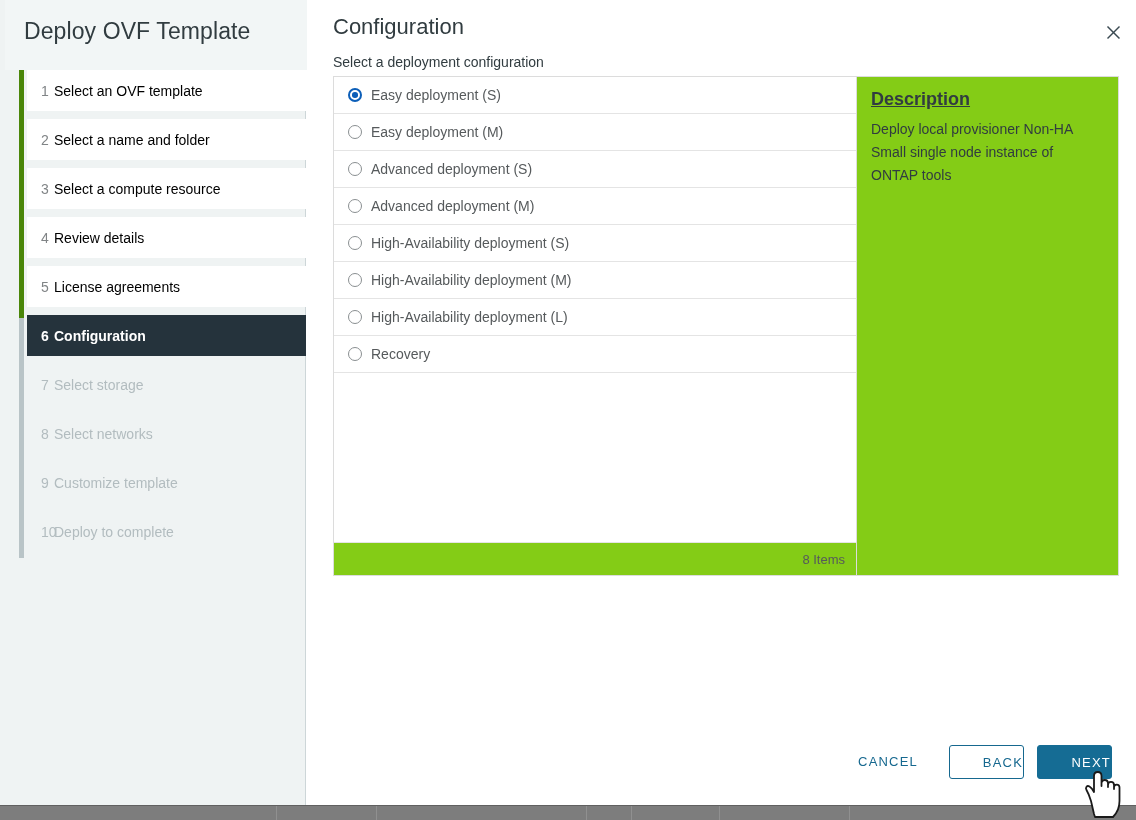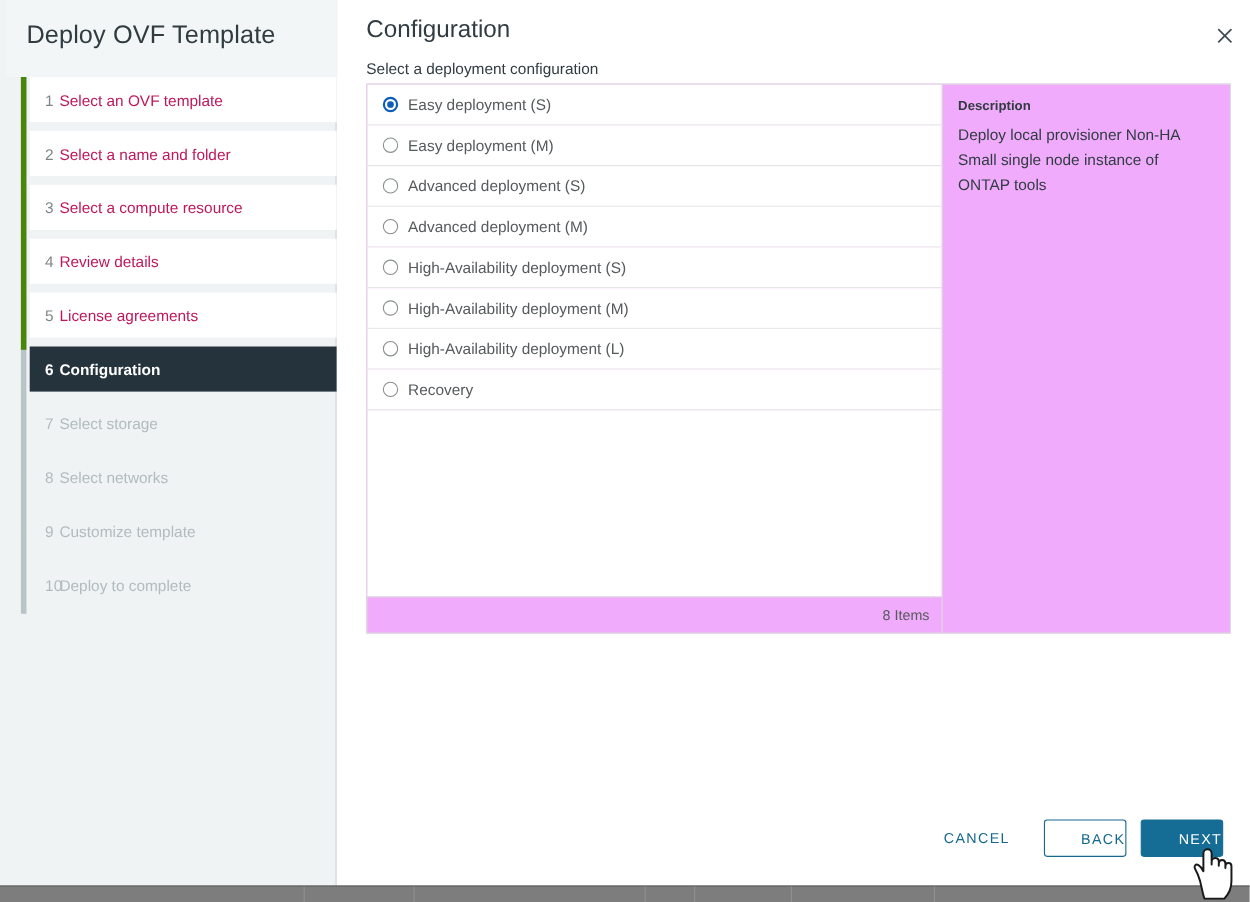--- a/index.html
+++ b/index.html
@@ -90,21 +90,21 @@
   }
   .step .label {
     font-size: 14px;
     white-space: nowrap;
   }
   .step.done {
     background: #ffffff;
     color: #565a5c;
   }
   .step.done .num { color: #808486; }
-  .step.done .label { color: #be185d; }
+  .step.done .label { color: #000000; }
   .step.active {
     background: #25333c;
   }
   .step.active .num,
   .step.active .label {
     color: #ffffff;
     font-weight: 700;
   }
   .step.pending {
     background: transparent;
@@ -150,21 +150,21 @@
   }
 
   #panel {
     position: absolute;
     left: 26px;
     top: 76px;
     width: 786px;
     height: 500px;
     border: 1px solid #dcdcdc;
     box-sizing: border-box;
-    background: #f0abfc;
+    background: #84cc16;
     display: flex;
   }
   #list-col {
     width: 523px;
     flex: 0 0 523px;
     border-right: 1px solid #dcdcdc;
     box-sizing: border-box;
     display: flex;
     flex-direction: column;
     position: relative;
@@ -226,24 +226,25 @@
     font-size: 13px;
     color: #565a5c;
   }
 
   #desc-col {
     flex: 1 1 auto;
     padding: 12px 16px 0 14px;
     box-sizing: border-box;
   }
   #desc-title {
-    font-size: 12px;
+    font-size: 18px;
     font-weight: 700;
     color: #313c40;
     margin-bottom: 8px;
+    text-decoration: underline;
   }
   .desc-line {
     font-size: 14px;
     color: #313c40;
     line-height: 23px;
     white-space: nowrap;
   }
 
   
   #footer {

